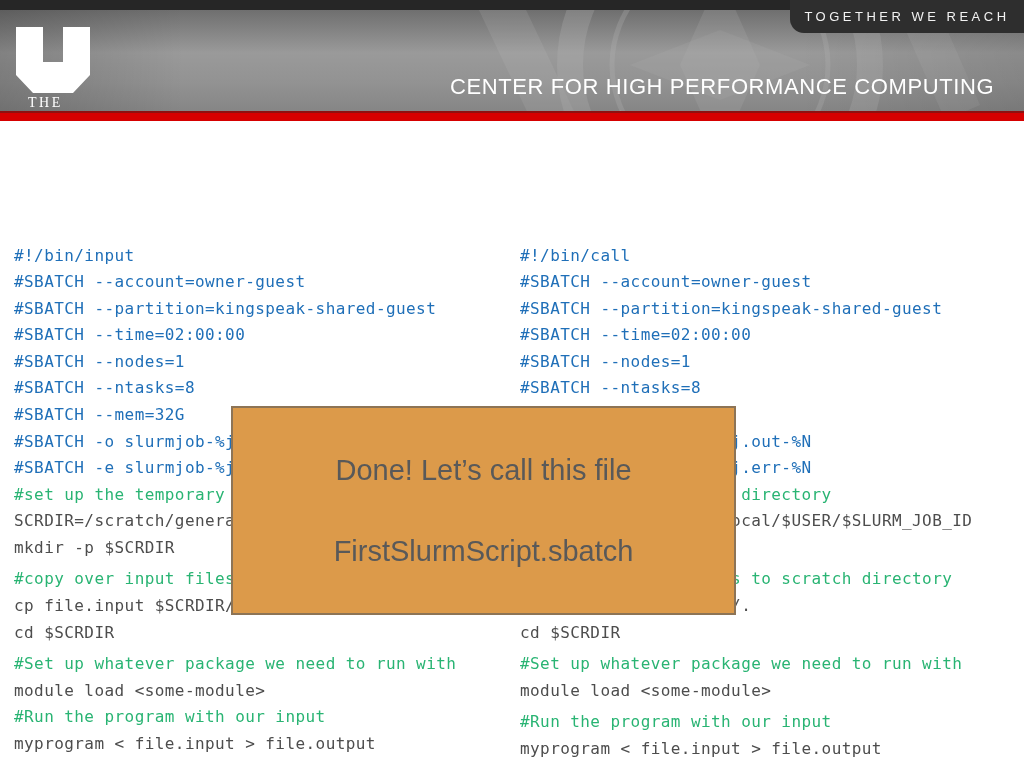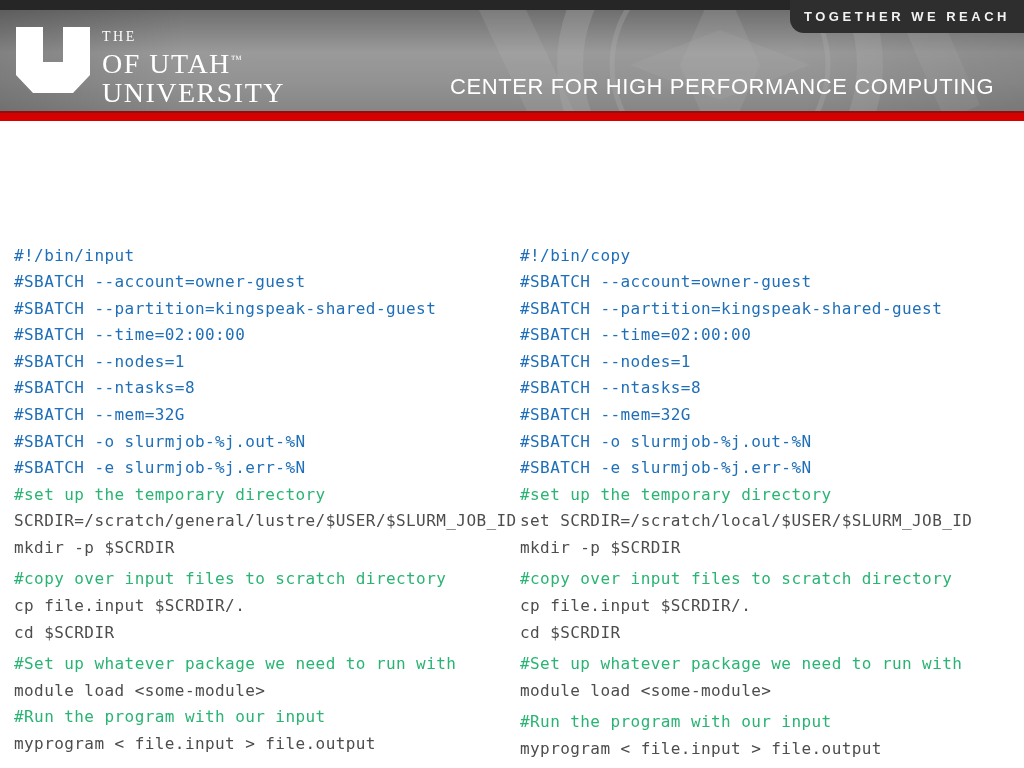--- a/index.html
+++ b/index.html
@@ -4,27 +4,27 @@
 <style>
   html,body{margin:0;padding:0;background:#fff;}
   .slide{position:relative;width:1024px;height:768px;overflow:hidden;background:#ffffff;
          font-family:"Liberation Sans",sans-serif;}
 
   
   .topstrip{position:absolute;left:0;top:0;width:1024px;height:10px;background:#262626;z-index:6;}
   .reach-tab{position:absolute;right:0;top:0;width:234px;height:33px;background:#2e2e2e;
              border-radius:0 0 0 14px;display:flex;align-items:center;justify-content:center;
              z-index:7;}
-  .reach-tab span{color:#f2f2f2;font-size:13px;font-weight:bold;letter-spacing:3.5px;}
+  .reach-tab span{color:#f2f2f2;font-size:13px;font-weight:normal;letter-spacing:3.5px;}
   .band{position:absolute;left:0;top:10px;width:1024px;height:102px;overflow:hidden;
         background:linear-gradient(180deg,#6f6f6f 0%,#9a9a9a 42%,#929292 72%,#858585 100%);z-index:1;}
   .band::after{content:"";position:absolute;inset:0;
         background:linear-gradient(90deg,rgba(0,0,0,.16),rgba(0,0,0,0) 18%,rgba(0,0,0,0) 78%,rgba(0,0,0,.10));}
   .seal{position:absolute;left:440px;top:-95px;opacity:.55;}
-  .logo{position:absolute;left:16px;top:17px;display:flex;z-index:3;}
+  .logo{position:absolute;left:16px;top:17px;display:flex;z-index:3;flex-direction:column;}
   .blocku{display:block;}
   .logotext{margin-left:12px;color:#fff;}
   .logotext .the{display:block;font-family:"Liberation Serif",serif;font-size:14px;
                  letter-spacing:2.5px;margin-top:2px;}
   .logotext .uni{display:block;font-family:"Liberation Serif",serif;font-size:28px;
                  letter-spacing:1.5px;line-height:29px;}
   .logotext sup{font-size:11px;vertical-align:10px;}
   .subtitle{position:absolute;left:450px;top:64px;color:#ffffff;font-size:22px;
             letter-spacing:.6px;z-index:3;white-space:nowrap;}
   .redbar{position:absolute;left:0;top:111px;width:1024px;height:10px;background:#d60000;
@@ -112,21 +112,21 @@
         <div class="line c-green gap">#copy over input files to scratch directory</div>
         <div class="line c-gray">cp file.input $SCRDIR/.</div>
         <div class="line c-gray">cd $SCRDIR</div>
         <div class="line c-green gap">#Set up whatever package we need to run with</div>
         <div class="line c-gray">module load &lt;some-module&gt;</div>
         <div class="line c-green">#Run the program with our input</div>
         <div class="line c-gray">myprogram &lt; file.input &gt; file.output</div>
         <div class="line c-green gap">#Move files out of working directory and clean up</div>
       </div>
     <div class="code-col" id="col-right">
-        <div class="line c-blue">#!/bin/copy</div>
+        <div class="line c-blue">#!/bin/call</div>
         <div class="line c-blue">#SBATCH --account=owner-guest</div>
         <div class="line c-blue">#SBATCH --partition=kingspeak-shared-guest</div>
         <div class="line c-blue">#SBATCH --time=02:00:00</div>
         <div class="line c-blue">#SBATCH --nodes=1</div>
         <div class="line c-blue">#SBATCH --ntasks=8</div>
         <div class="line c-blue">#SBATCH --mem=32G</div>
         <div class="line c-blue">#SBATCH -o slurmjob-%j.out-%N</div>
         <div class="line c-blue">#SBATCH -e slurmjob-%j.err-%N</div>
         <div class="line c-green">#set up the temporary directory</div>
         <div class="line c-gray">set SCRDIR=/scratch/local/$USER/$SLURM_JOB_ID</div>
@@ -134,15 +134,19 @@
         <div class="line c-green gap">#copy over input files to scratch directory</div>
         <div class="line c-gray">cp file.input $SCRDIR/.</div>
         <div class="line c-gray">cd $SCRDIR</div>
         <div class="line c-green gap">#Set up whatever package we need to run with</div>
         <div class="line c-gray">module load &lt;some-module&gt;</div>
         <div class="line c-green gap">#Run the program with our input</div>
         <div class="line c-gray">myprogram &lt; file.input &gt; file.output</div>
         <div class="line c-green">#Move files out of working directory and clean up</div>
       </div>
 
+    <div class="overlay">
+      <div class="l1">Done! Let’s call this file</div>
+      <div class="l2">FirstSlurmScript.sbatch</div>
+    </div>
   </main>
 
 </div>
 
 </body></html>

